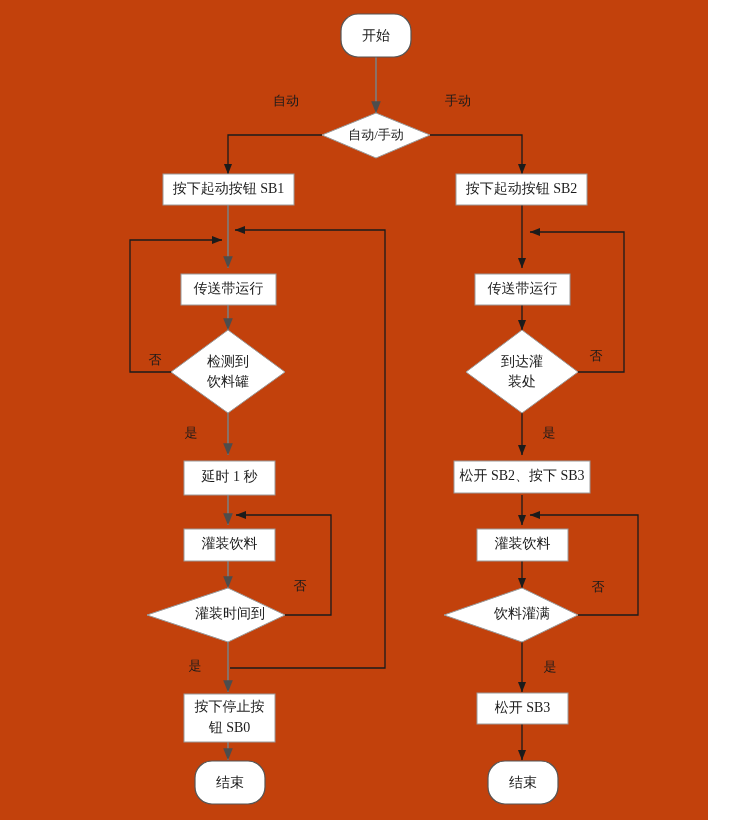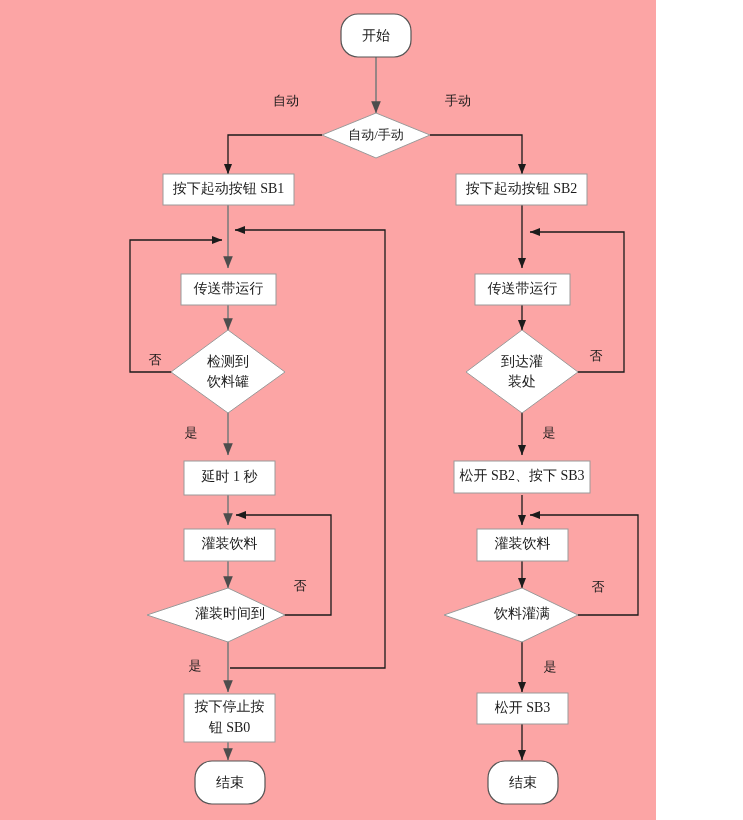--- a/index.html
+++ b/index.html
@@ -8,23 +8,23 @@
     background: #ffffff;
   }
   body {
     width: 743px;
     height: 820px;
     font-family: "Liberation Serif", "DejaVu Serif", serif;
     overflow: hidden;
   }
   #chart-root {
     position: relative;
-    width: 656px;
+    width: 708px;
     height: 820px;
-    background: #fca5a5;
+    background: #c2410c;
   }
   svg.flow {
     display: block;
     width: 743px;
     height: 820px;
   }
   .node-box {
     fill: #ffffff;
     stroke: #9a9a9a;
     stroke-width: 1;

